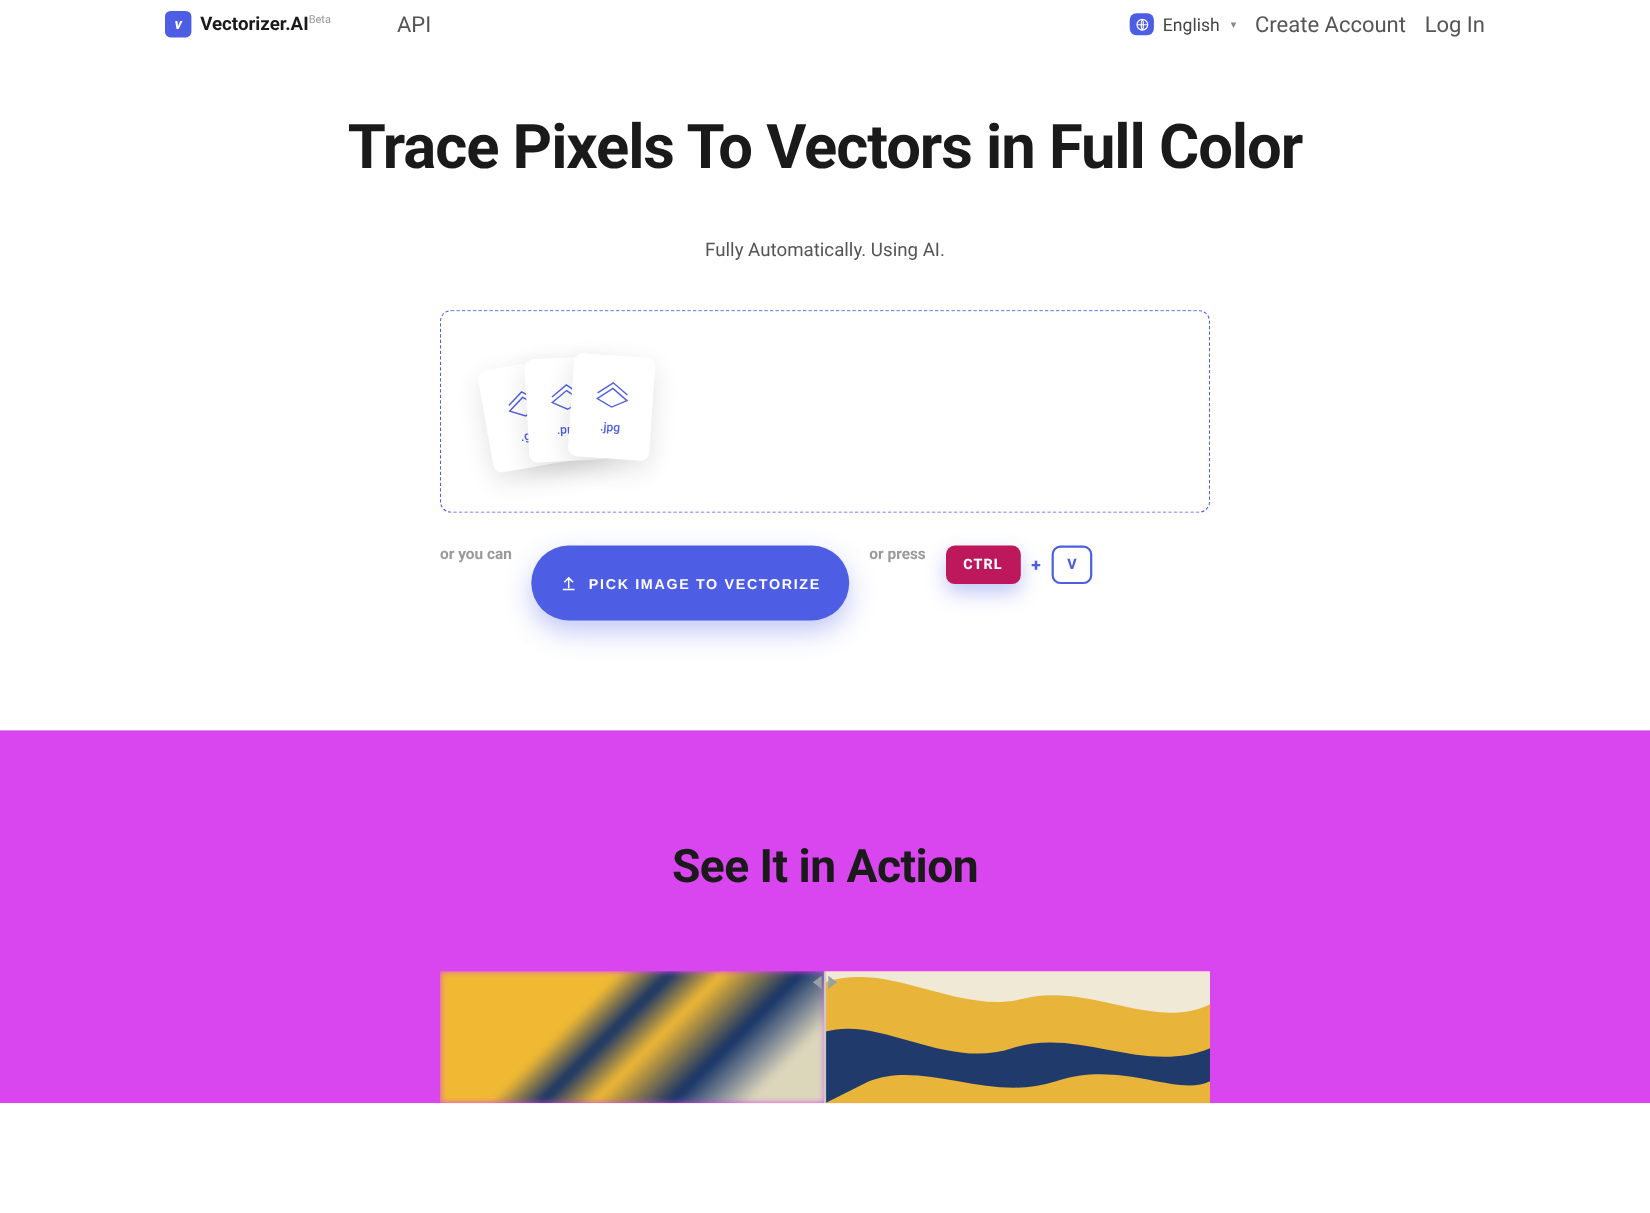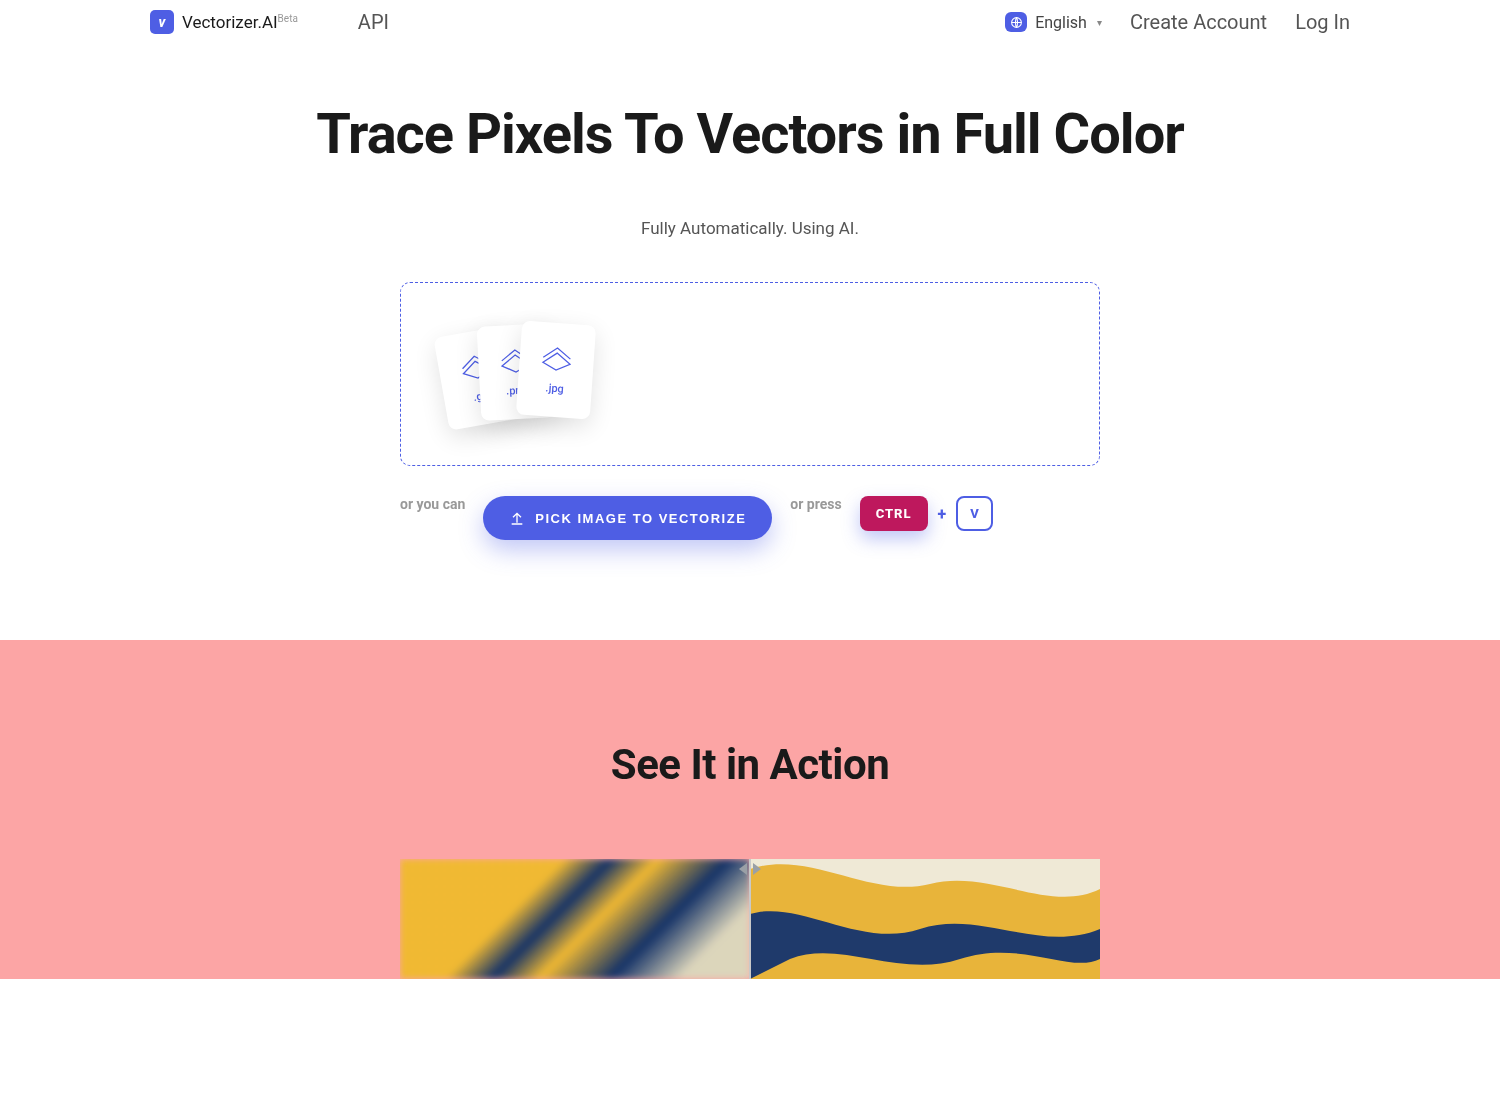--- a/index.html
+++ b/index.html
@@ -2,24 +2,24 @@
 <html><head>
 <meta charset="utf-8">
 <style>
 * { margin: 0; padding: 0; box-sizing: border-box; }
 body { font-family: -apple-system, BlinkMacSystemFont, "Segoe UI", Roboto, Helvetica, Arial, sans-serif; color: #1a1a1a; background: #fff; }
 
 .header { display: flex; align-items: center; justify-content: space-between; padding: 10px 150px; }
 .header-left { display: flex; align-items: center; gap: 60px; }
 .brand { display: flex; align-items: center; gap: 8px; text-decoration: none; color: #1a1a1a; }
 .logo-box { width: 24px; height: 24px; background: #4e5ee4; border-radius: 5px; display: flex; align-items: center; justify-content: center; color: #fff; font-weight: 700; font-size: 14px; font-style: italic; }
-.brand-name { font-weight: 400; font-size: 17px; }
+.brand-name { font-weight: 700; font-size: 17px; }
 .brand-beta { font-size: 10px; color: #999; vertical-align: super; margin-left: 0; text-align: right; }
 .nav-link { color: #555; text-decoration: none; font-size: 20px; }
-.header-right { display: flex; align-items: center; gap: 28px; }
+.header-right { display: flex; align-items: center; gap: 17px; }
 .lang { display: flex; align-items: center; gap: 8px; color: #444; font-size: 16px; cursor: pointer; }
 .globe-icon { width: 22px; height: 20px; background: #4e5ee4; border-radius: 6px; display: flex; align-items: center; justify-content: center; }
 .globe-icon svg { width: 13px; height: 13px; }
 .chevron { font-size: 10px; color: #888; margin-left: 2px; }
 
 .hero { max-width: 1000px; margin: 0 auto; text-align: center; padding: 60px 20px 100px; }
 .hero-title { font-size: 56px; font-weight: 700; letter-spacing: -1px; line-height: 1.1; margin-bottom: 48px; }
 .hero-sub { color: #555; font-size: 17px; line-height: 1.7; margin-bottom: 20px; }
 .hero-sub div { margin-bottom: 2px; }
 .hero-beta { font-weight: 700; font-size: 17px; margin-top: 20px; }
@@ -29,28 +29,28 @@
 .filecard { position: absolute; width: 74px; height: 94px; background: #fff; border-radius: 8px; box-shadow: 0 8px 24px rgba(0,0,0,0.12); display: flex; flex-direction: column; align-items: center; justify-content: center; gap: 10px; }
 .filecard.c1 { left: 0; top: 12px; transform: rotate(-10deg); z-index: 1; }
 .filecard.c2 { left: 38px; top: 6px; transform: rotate(-3deg); z-index: 2; }
 .filecard.c3 { left: 78px; top: 4px; transform: rotate(4deg); z-index: 3; }
 .filecard svg { width: 34px; height: 26px; stroke: #4e5ee4; fill: none; stroke-width: 1.5; }
 .filecard-ext { font-size: 11px; color: #4e5ee4; font-weight: 500; }
 .dropzone-text { color: #3448e3; font-weight: 800; font-style: italic; font-size: 22px; letter-spacing: 0.5px; text-align: left; }
 
 .actions { display: flex; align-items: flex-start; justify-content: flex-start; gap: 18px; margin: 30px auto 0; max-width: 700px; flex-wrap: wrap; }
 .muted { color: #999; font-weight: 700; font-size: 14px; }
-.pick-btn { background: #4e5ee4; color: #fff; border: none; border-radius: 999px; padding: 14px 26px; font-weight: 800; font-size: 13px; letter-spacing: 1.5px; display: flex; align-items: center; gap: 10px; cursor: pointer; box-shadow: 0 10px 24px rgba(78,94,228,0.35); }
+.pick-btn { background: #4e5ee4; color: #fff; border: none; border-radius: 999px; padding: 26px 26px; font-weight: 800; font-size: 13px; letter-spacing: 1.5px; display: flex; align-items: center; gap: 10px; cursor: pointer; box-shadow: 0 10px 24px rgba(78,94,228,0.35); }
 .pick-btn svg { width: 16px; height: 16px; stroke: #fff; stroke-width: 2; fill: none; }
 .kbd-group { display: flex; align-items: center; gap: 10px; }
 .kbd-ctrl { background: #be185d; color: #fff; border-radius: 8px; padding: 10px 16px; font-weight: 800; font-size: 13px; letter-spacing: 1px; box-shadow: 0 8px 18px rgba(78,94,228,0.35); }
 .kbd-plus { color: #4e5ee4; font-weight: 800; font-size: 16px; }
 .kbd-v { border: 2px solid #4e5ee4; color: #4e5ee4; background: #fff; border-radius: 8px; padding: 8px 12px; font-weight: 800; font-size: 13px; }
 
-.section-gray { background: #fca5a5; padding: 100px 0 0; }
+.section-gray { background: #d946ef; padding: 100px 0 0; }
 .section-title { text-align: center; font-size: 42px; font-weight: 700; letter-spacing: -0.5px; margin-bottom: 70px; }
 .demo { max-width: 700px; margin: 0 auto; position: relative; height: 120px; overflow: hidden; display: flex; }
 .demo-left, .demo-right { width: 50%; height: 100%; position: relative; }
 .demo-left { background: linear-gradient(135deg, #e9b63a 0%, #e9b63a 35%, #1f3a6b 45%, #e9b63a 55%, #1f3a6b 70%, #d6d0b8 85%); filter: blur(3px) contrast(1.1); }
 .demo-left::after { content: ""; position: absolute; inset: 0; background-image: linear-gradient(0deg, rgba(0,0,0,0.05) 0 1px, transparent 1px 8px), linear-gradient(90deg, rgba(0,0,0,0.05) 0 1px, transparent 1px 8px); background-size: 8px 8px; }
 .demo-right { background: #f0ead8; }
 .demo-right svg { width: 100%; height: 100%; display: block; }
 .slider-handle { position: absolute; left: 50%; top: 0; bottom: 0; width: 2px; background: #c9c9c9; transform: translateX(-50%); }
 .slider-handle::before, .slider-handle::after { content: ""; position: absolute; top: 4px; width: 0; height: 0; border-top: 6px solid transparent; border-bottom: 6px solid transparent; }
 .slider-handle::before { right: 4px; border-right: 8px solid #9aa0a6; }

